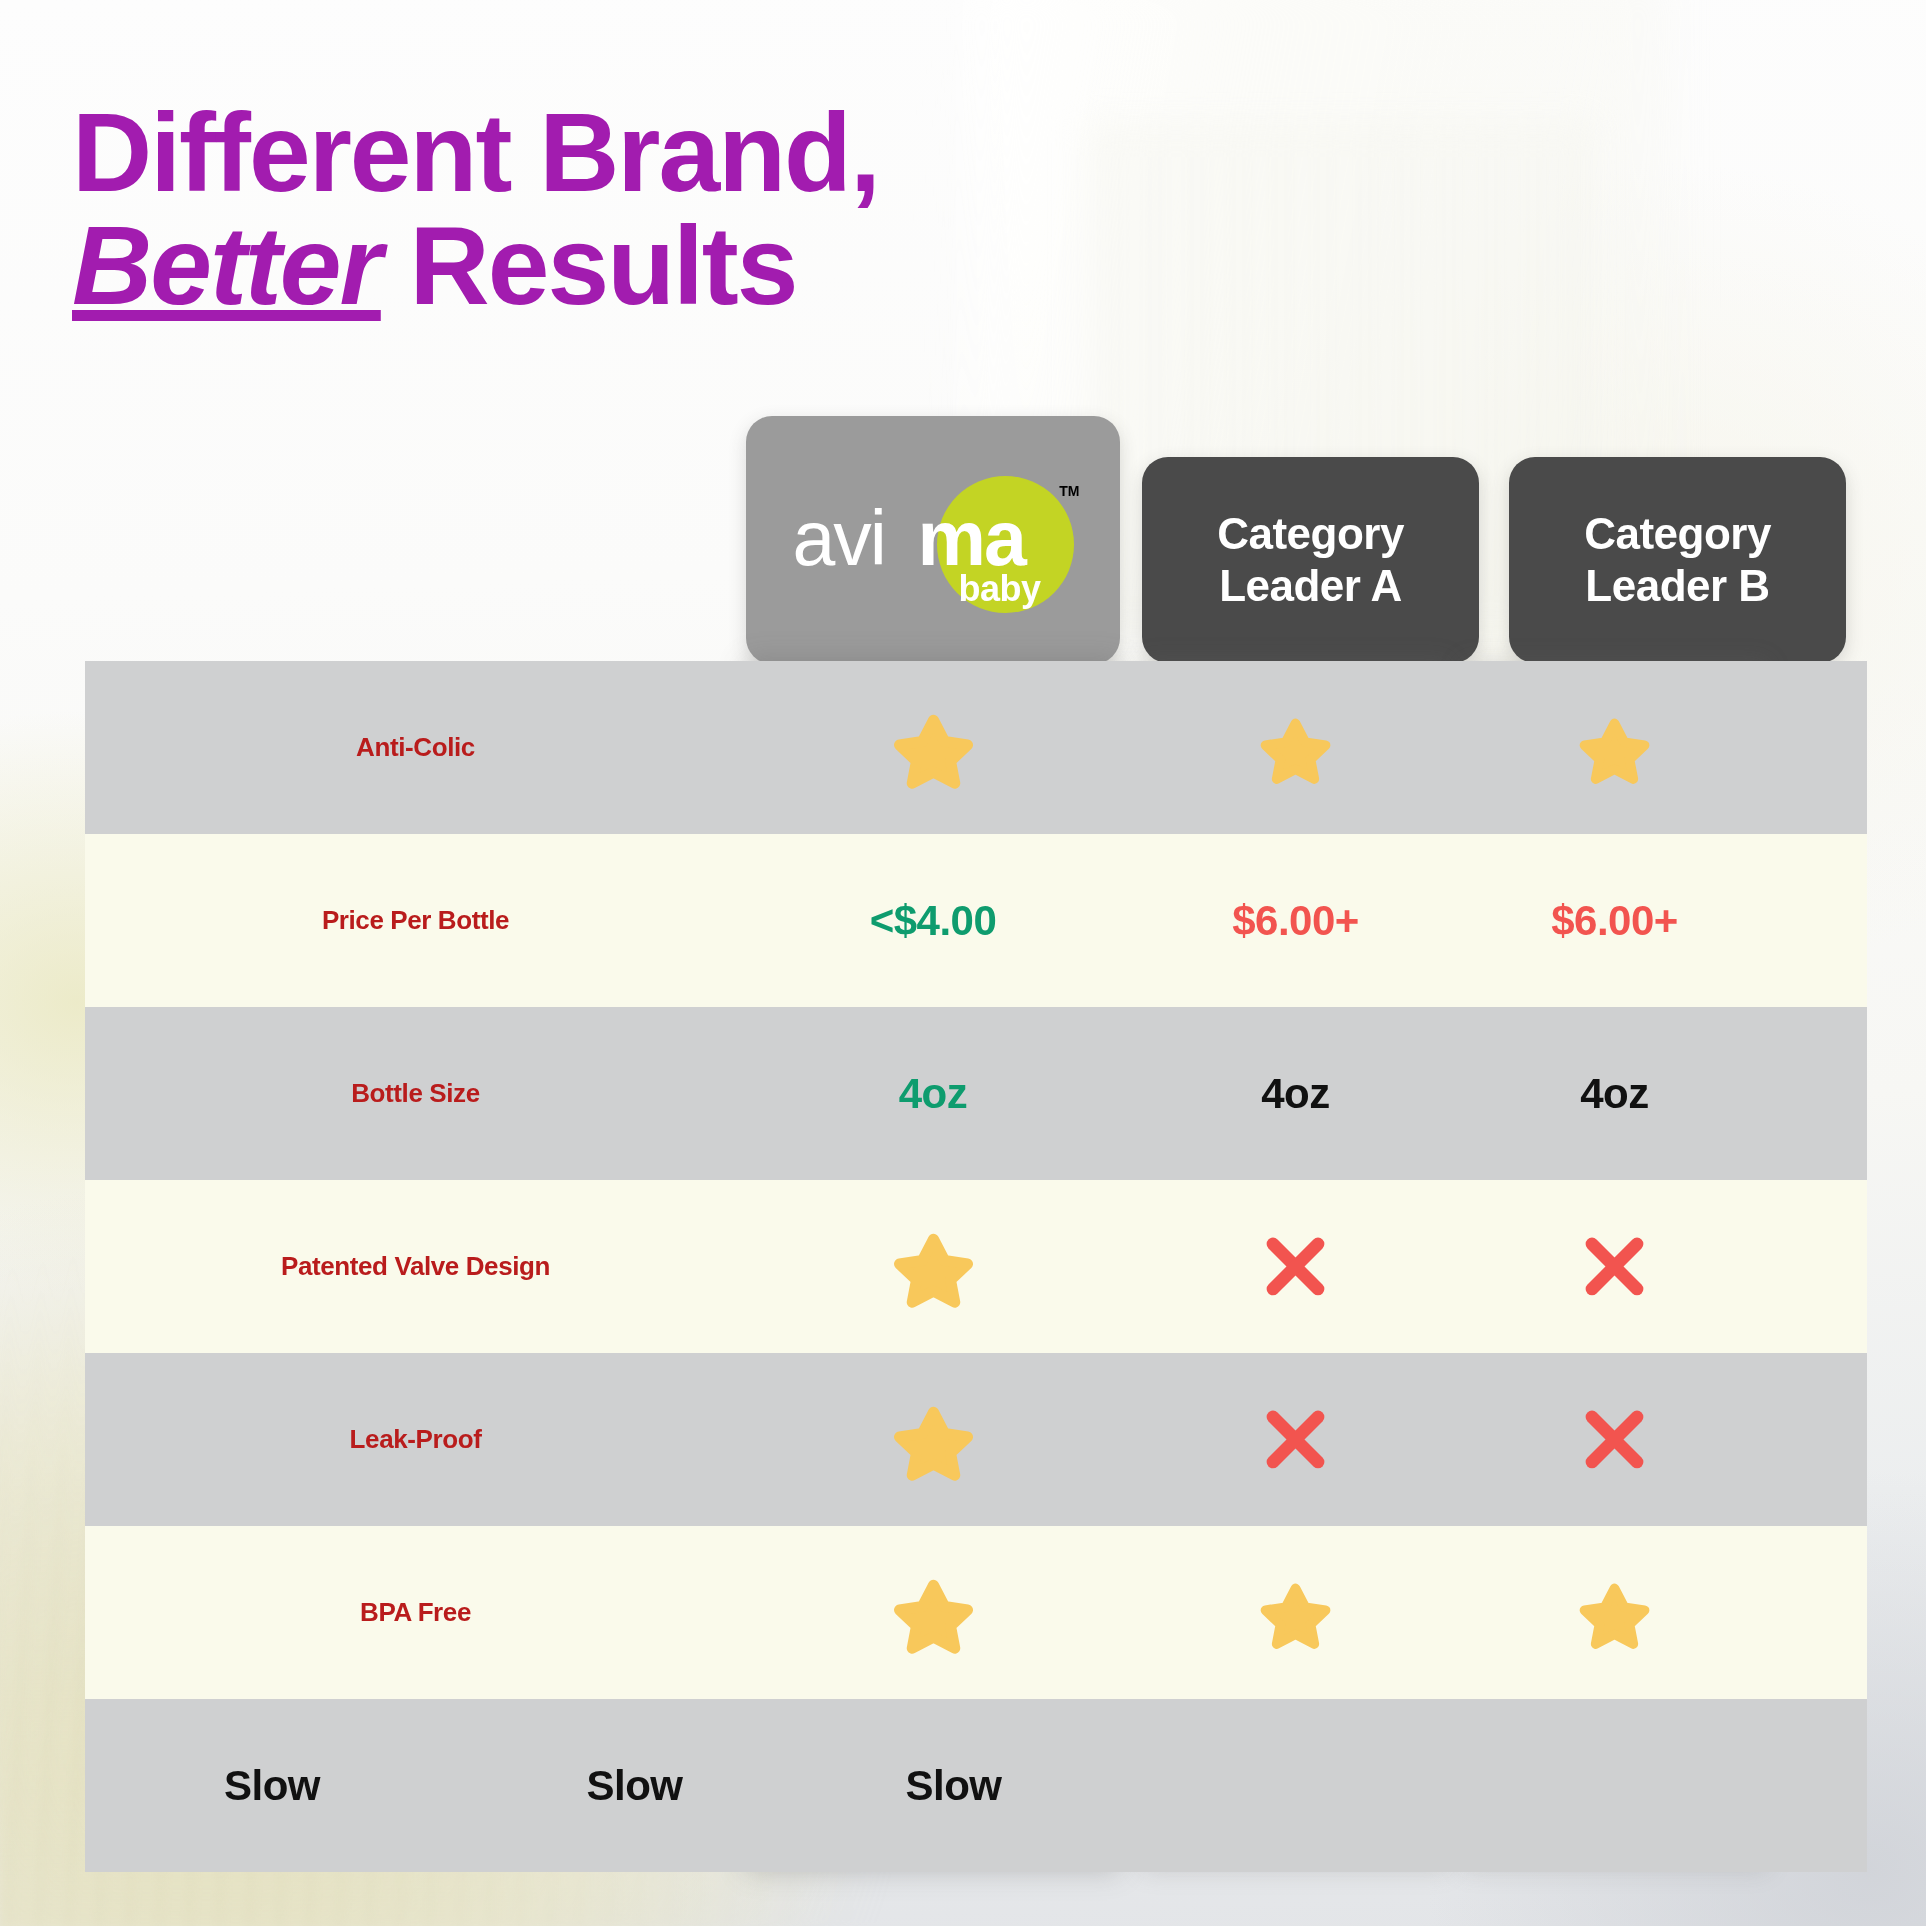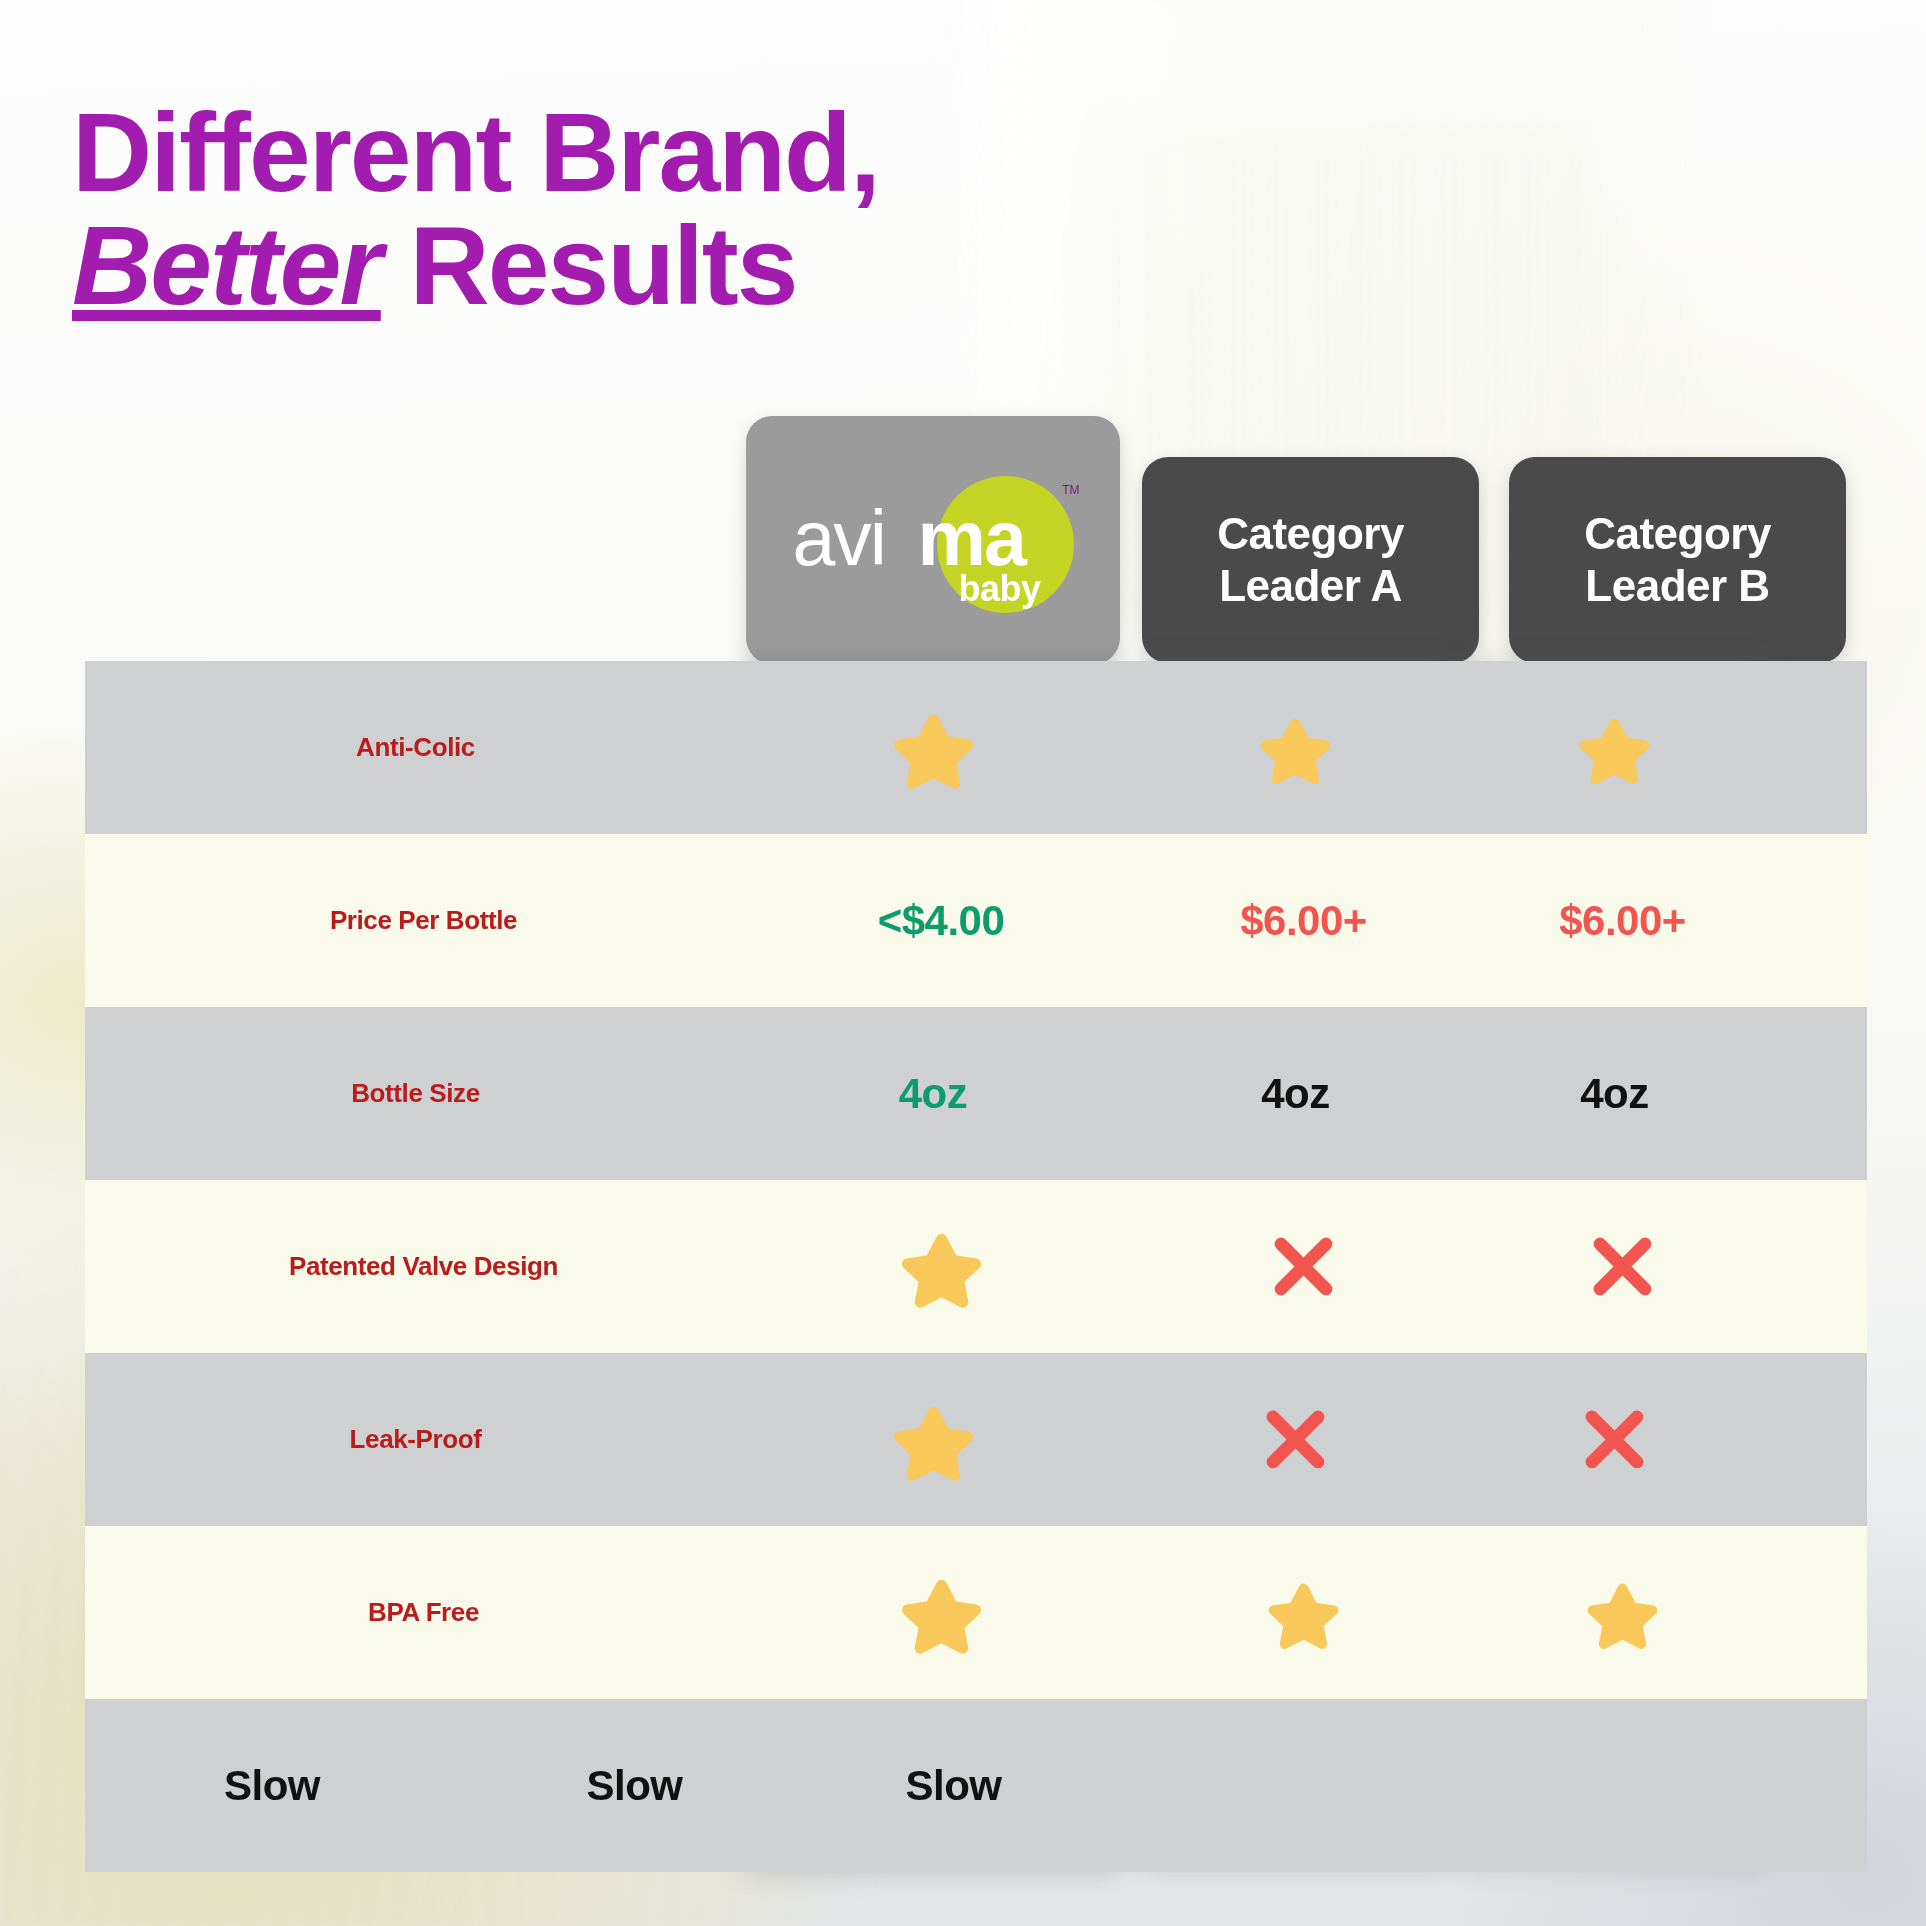--- a/index.html
+++ b/index.html
@@ -86,21 +86,21 @@
     height: 1210px;
   }
 
   .row {
     position: relative;
     height: 173px;
     display: flex;
     align-items: stretch;
   }
   .row.gray  { background: #CFD0D1; }
-  .row.cream { background: #FAFAEB; padding-left: 8px; }
+  .row.cream { background: #FAFAEB; }
 
   .cell-label {
     width: 661px;
     flex: 0 0 661px;
     display: flex;
     align-items: center;
     justify-content: center;
     font-size: 26px;
     font-weight: 800;
     color: #b91c1c;
@@ -245,23 +245,23 @@
     font-size: 36px;
     font-weight: 600;
     color: #ffffff;
     letter-spacing: -0.5px;
     line-height: 1;
   }
   #logo-tm {
     position: absolute;
     right: 2px;
     top: 18px;
-    font-size: 12px;
-    font-weight: 400;
-    color: #701a75;
+    font-size: 14px;
+    font-weight: 700;
+    color: #000000;
     line-height: 1;
   }
 
   
   .star-icon  { width: 85px; height: 85px; display: block; }
   .star-icon.small { width: 75px; height: 75px; }
   .x-icon     { width: 75px; height: 75px; display: block; }
 </style>
 </head>
 <body>

